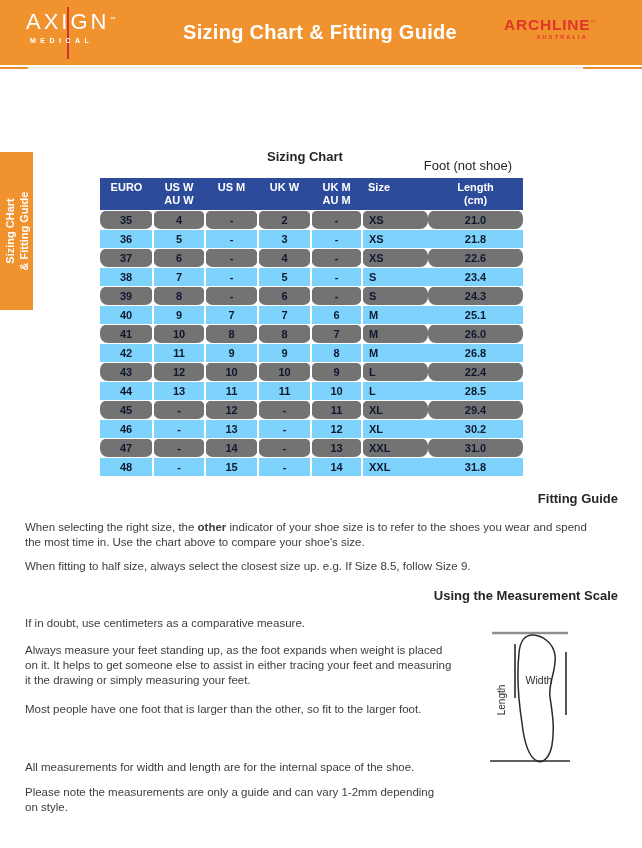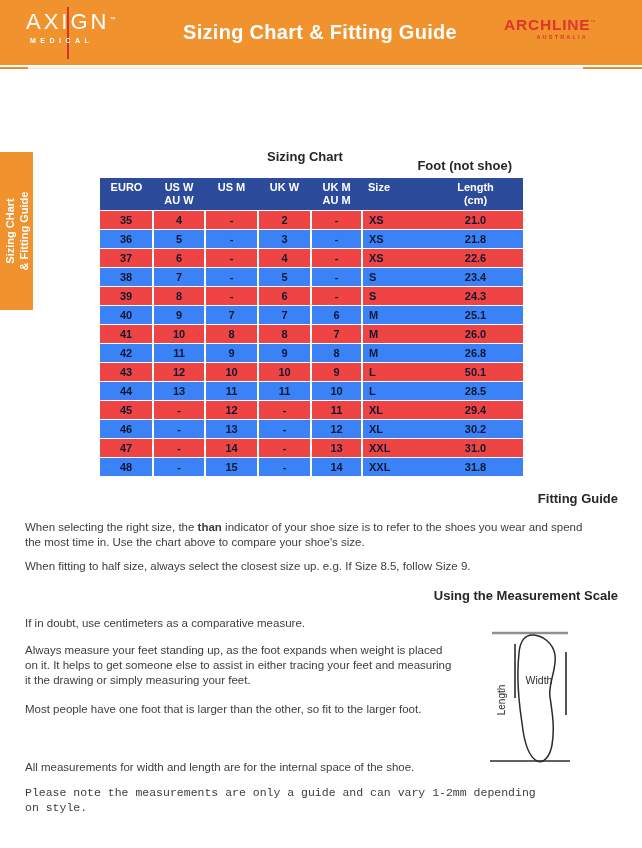--- a/index.html
+++ b/index.html
@@ -38,54 +38,54 @@
     position:absolute; left:50%; top:50%; width:158px; height:33px;
     transform:translate(-50%,-50%) rotate(-90deg);
     color:#ffffff; font-weight:bold; font-size:11px; line-height:13.5px;
     text-align:center; padding-top:3px;
   }
 
   
   .chart-title { position:absolute; left:100px; top:149px; width:410px; text-align:center;
     font-size:13px; font-weight:bold; color:#262626; }
   .foot-note { position:absolute; left:360px; top:158px; width:152px; text-align:right;
-    font-size:13px; font-weight:bold; color:#262626; }
+    font-size:13px; font-weight:normal; color:#262626; }
 
   
   table.sizing { position:absolute; left:100px; top:178px; width:423px;
     border-collapse:collapse; table-layout:fixed; }
   table.sizing th {
     background:#2C4B9B; color:#ffffff; font-size:11px; font-weight:bold;
     line-height:13px; height:32px; vertical-align:top; padding-top:3px;
     text-align:center; border-bottom:1px solid #ffffff;
   }
   table.sizing td {
     font-size:11px; font-weight:bold; color:#101830; text-align:center;
     height:19px; border-bottom:1.5px solid #ffffff;
   }
   table.sizing td.c0, table.sizing td.c1, table.sizing td.c2,
   table.sizing td.c3, table.sizing td.c4 { border-right:2px solid #ffffff; }
   table.sizing th.c5, table.sizing td.c5 { text-align:left; padding-left:6px; }
-  tr.teal td { background:#ef4444; }
-  tr.lav  td { background:#3b82f6; }
+  tr.teal td { background:#737373;border-radius:8px; }
+  tr.lav  td { background:#7dd3fc; }
 
   
   .h2 { position:absolute; left:0; width:618px; text-align:right;
     font-size:13px; font-weight:bold; color:#262626; }
   .fit-heading { top:491px; }
   .measure-heading { top:588px; }
   .para { position:absolute; left:25px; width:600px; font-size:11.5px;
     line-height:15px; color:#3D3D3D; white-space:pre-line; }
   .p1 { top:520px; }
   .p2 { top:559px; }
   .mp1 { top:616px; }
   .mp2 { top:643px; width:480px; }
   .mp3 { top:702px; }
   .mp4 { top:760px; }
-  .mp5 { top:785px;font-family:Liberation Mono, monospace; }
+  .mp5 { top:785px; }
   .bold { font-weight:bold; }
 
   
   .foot-diagram { position:absolute; left:484px; top:624px; width:96px; height:145px; }
   .foot-diagram svg text { font-family:"Liberation Sans", sans-serif; }
 </style>
 </head>
 <body>
 
 <div id="page">
@@ -225,21 +225,21 @@
           <td class="c5">M</td>
           <td class="c6">26.8</td>
         </tr>
         <tr class="teal">
           <td class="c0">43</td>
           <td class="c1">12</td>
           <td class="c2">10</td>
           <td class="c3">10</td>
           <td class="c4">9</td>
           <td class="c5">L</td>
-          <td class="c6">50.1</td>
+          <td class="c6">22.4</td>
         </tr>
         <tr class="lav">
           <td class="c0">44</td>
           <td class="c1">13</td>
           <td class="c2">11</td>
           <td class="c3">11</td>
           <td class="c4">10</td>
           <td class="c5">L</td>
           <td class="c6">28.5</td>
         </tr>
@@ -276,21 +276,21 @@
           <td class="c2">15</td>
           <td class="c3">-</td>
           <td class="c4">14</td>
           <td class="c5">XXL</td>
           <td class="c6">31.8</td>
         </tr>
       </tbody>
   </table>
 
   <div class="h2 fit-heading">Fitting Guide</div>
-  <div class="para p1"><span>When selecting the right size, the </span><span class="bold">than</span><span> indicator of your shoe size is to refer to the shoes you wear and spend
+  <div class="para p1"><span>When selecting the right size, the </span><span class="bold">other</span><span> indicator of your shoe size is to refer to the shoes you wear and spend
 the most time in. Use the chart above to compare your shoe's size.</span></div>
   <div class="para p2">When fitting to half size, always select the closest size up. e.g. If Size 8.5, follow Size 9.</div>
 
   <div class="h2 measure-heading">Using the Measurement Scale</div>
   <div class="para mp2">Always measure your feet standing up, as the foot expands when weight is placed
 on it. It helps to get someone else to assist in either tracing your feet and measuring
 it the drawing or simply measuring your feet.</div>
   <div class="para mp1">If in doubt, use centimeters as a comparative measure.</div>
   <div class="para mp3">Most people have one foot that is larger than the other, so fit to the larger foot.</div>
   <div class="para mp4">All measurements for width and length are for the internal space of the shoe.</div>

